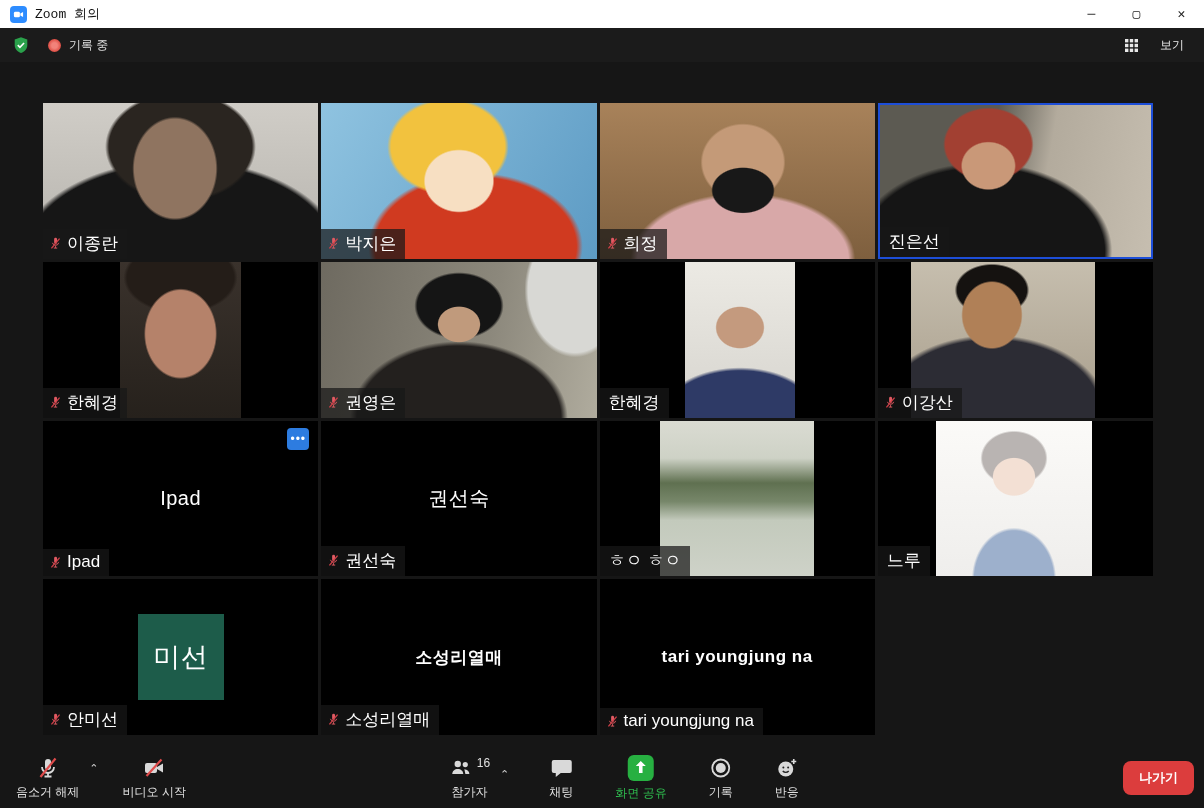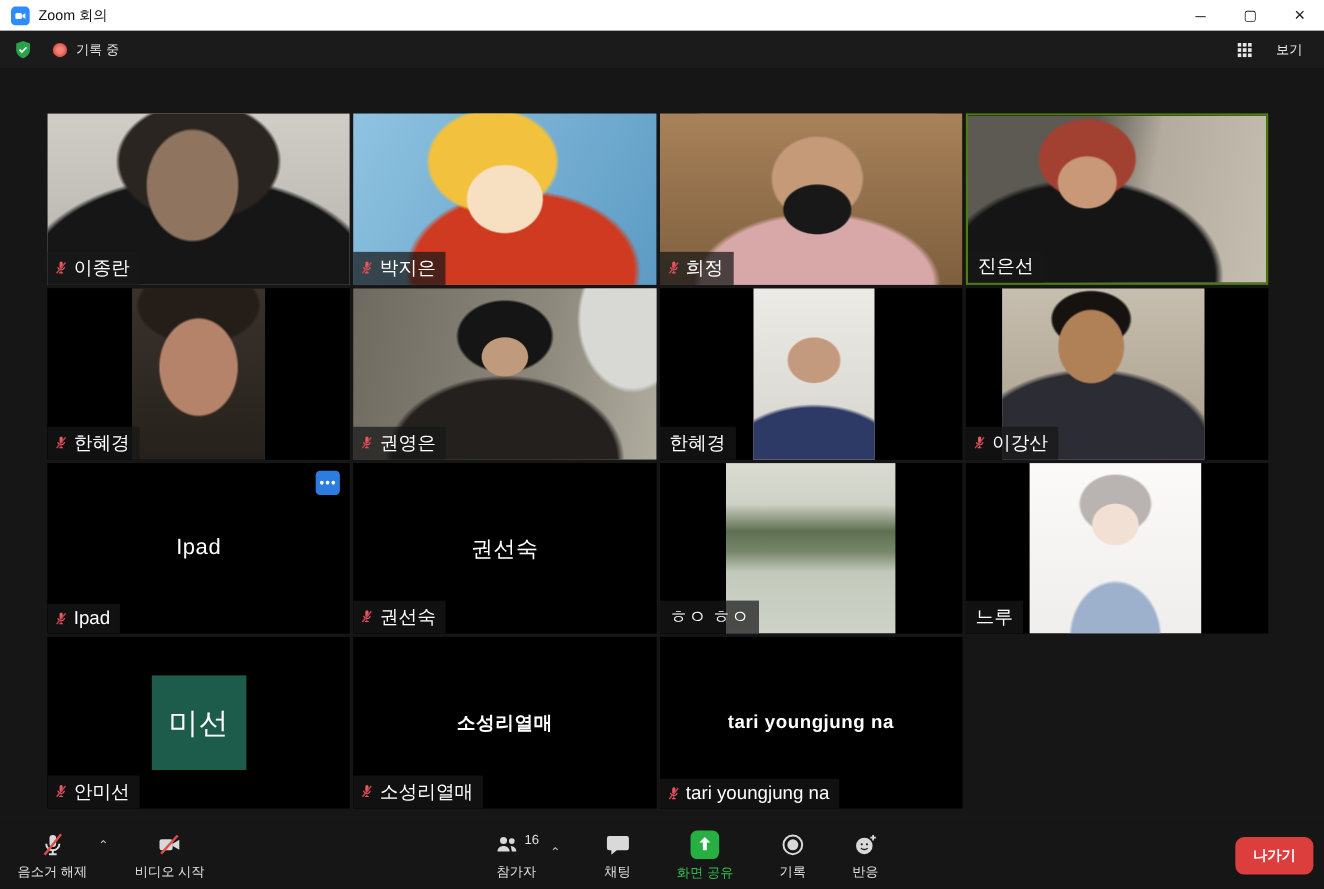--- a/index.html
+++ b/index.html
@@ -1,20 +1,20 @@
 <!DOCTYPE html>
 <html><head>
 <meta charset="utf-8">
 <style>
   * { margin:0; padding:0; box-sizing:border-box; }
   html,body { width:1204px; height:808px; overflow:hidden;
     font-family:"Liberation Sans","DejaVu Sans",sans-serif; background:#161616; }
 
   
-  .titlebar { height:28px; background:#ffffff; display:flex; align-items:center; padding-left:10px; }
+  .titlebar { height:28px; background:#ffffff; display:flex; align-items:center; padding-left:10px;font-family:Liberation Mono, monospace; }
   .zoomlogo { width:17px; height:17px; border-radius:4px; background:#2d8cff;
     display:flex; align-items:center; justify-content:center; margin-right:8px; }
   .zoomlogo svg { width:11px; height:11px; }
   .title-text { font-size:13px; color:#111; }
   .wincontrols { margin-left:auto; display:flex; height:100%; }
   .wbtn { width:45px; height:100%; display:flex; align-items:center; justify-content:center;
     font-size:13px; color:#222; }
 
   
   .topbar { height:34px; background:#1b1b1b; display:flex; align-items:center; padding:16px 12px; }
@@ -23,21 +23,21 @@
     background:radial-gradient(circle at 50% 50%, #f2827a 0 30%, #d9463c 75%); margin-right:8px; }
   .rec-label { font-size:12px; color:#e3e3e3; }
   .viewbtn { margin-left:auto; display:flex; align-items:center; gap:22px; color:#ededed;
     font-size:12px; padding:4px 8px; border-radius:4px; }
 
   
   .stage { position:relative; height:686px; background:#161616; }
   .grid { position:absolute; left:43px; right:51px; top:41px; bottom:13px;
     display:grid; grid-template-columns:repeat(4,1fr); grid-template-rows:repeat(4,1fr); gap:3px; }
   .tile { position:relative; background:#000; overflow:hidden; }
-  .tile.active { border:2px solid #4d7c0f;padding-left:32px; }
+  .tile.active { border:2px solid #1d4ed8;padding-left:32px; }
   .vid { position:absolute; top:0; bottom:0; left:0; right:0; }
   .p28 { left:28%; right:28%; }
   .p30 { left:31%; right:29%; }
   .p9  { left:12%; right:21%; }
   .p12 { left:22%; right:22%; }
   .p13 { left:21%; right:22%; }
 
   
   .g1{background:
     radial-gradient(70px 85px at 48% 42%, #8f7460 0 58%, rgba(0,0,0,0) 61%),

